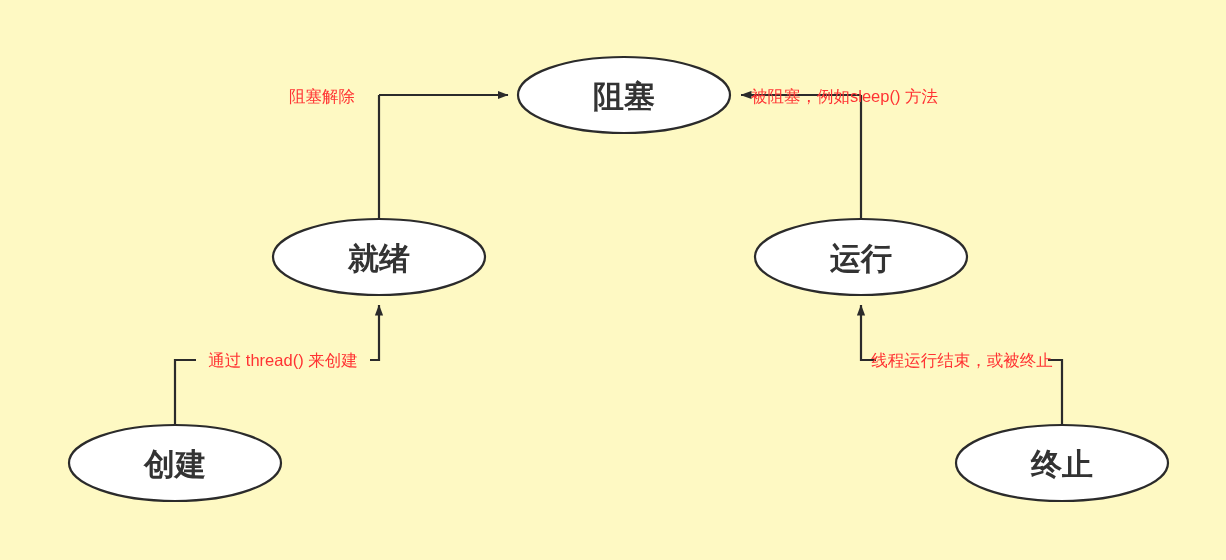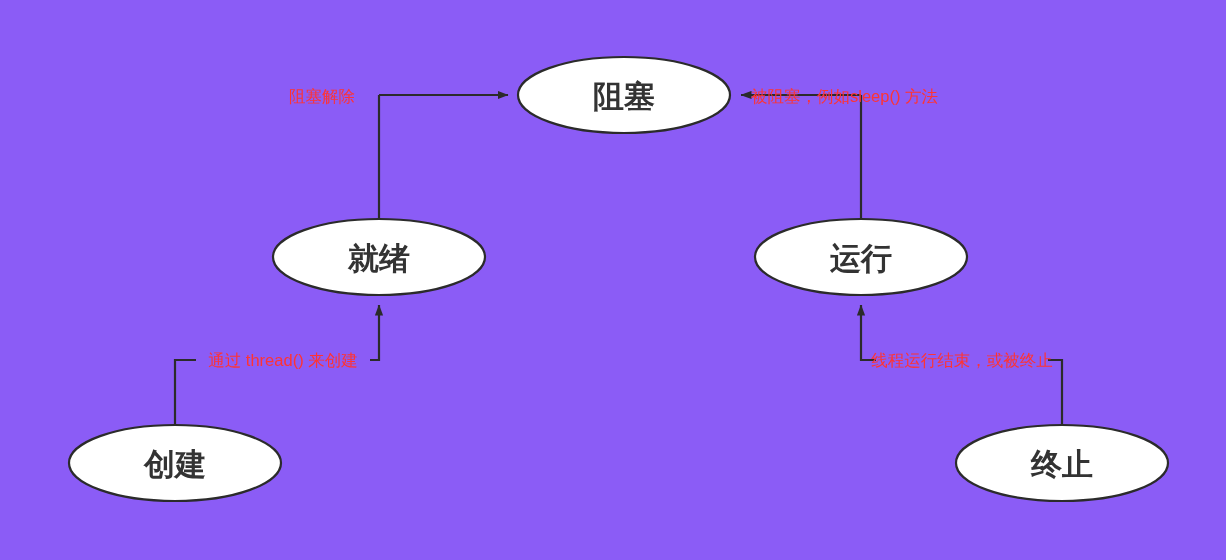--- a/index.html
+++ b/index.html
@@ -10,21 +10,21 @@
   body {
     width: 1226px;
     height: 560px;
     overflow: hidden;
     font-family: "Liberation Sans", "DejaVu Sans", sans-serif;
   }
   #diagram-root {
     position: relative;
     width: 1226px;
     height: 560px;
-    background: #8b5cf6;
+    background: #fef9c3;
   }
   svg#state-diagram {
     display: block;
     width: 1226px;
     height: 560px;
   }
   .node-ellipse {
     fill: #ffffff;
     stroke: #2b2b2b;
     stroke-width: 2.2;

